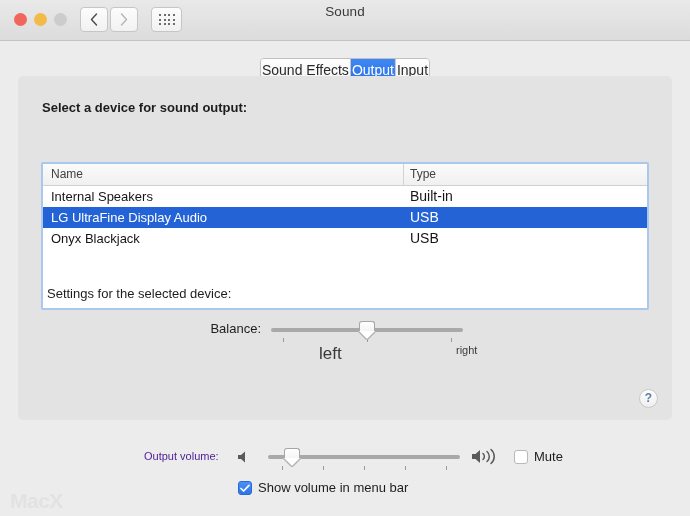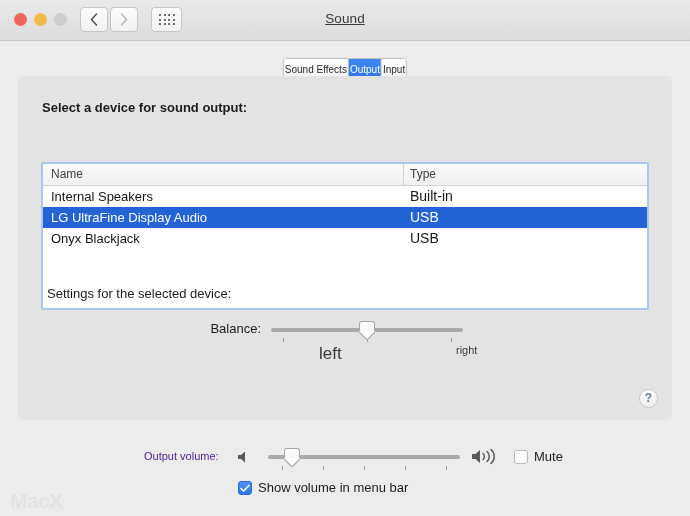--- a/index.html
+++ b/index.html
@@ -81,27 +81,26 @@
     gap: 1px;
   }
   #showall-btn .griddots i {
     display:block;
     width: 2px; height: 2px;
     background: #6d6d6d;
   }
 
   #window-title {
     position: absolute;
-    left: 0; top: 11px;
+    left: 0; top: 4px;
     width: 690px;
     text-align: center;
     font-size: 13.5px;
     color: #3a3a3a;
     letter-spacing: 0.1px;
-    text-decoration: underline;
   }
 
   #search-field {
     position: absolute;
     right: 12px;
     top: 8px;
     width: 163px;
     height: 23px;
     background: #f4f4f4;
     border: 1px solid #d4d4d4;
@@ -136,21 +135,21 @@
     border: 1px solid #c0c0c0;
     border-radius: 4px;
     overflow: hidden;
     background: #fdfdfd;
     box-shadow: 0 1px 0 rgba(0,0,0,0.05);
   }
   .tab {
     padding: 0 1px;
     height: 22px;
     line-height: 22px;
-    font-size: 10px;
+    font-size: 14px;
     color: #2a2a2a;
     background: linear-gradient(to bottom,#fefefe,#f3f3f3);
     border-right: 1px solid #c6c6c6;
     box-sizing: border-box;
   }
   .tab:last-child { border-right: none; }
   .tab.active {
     background: linear-gradient(to bottom,#3f87f2,#2a72e8);
     color: #ffffff;
   }

